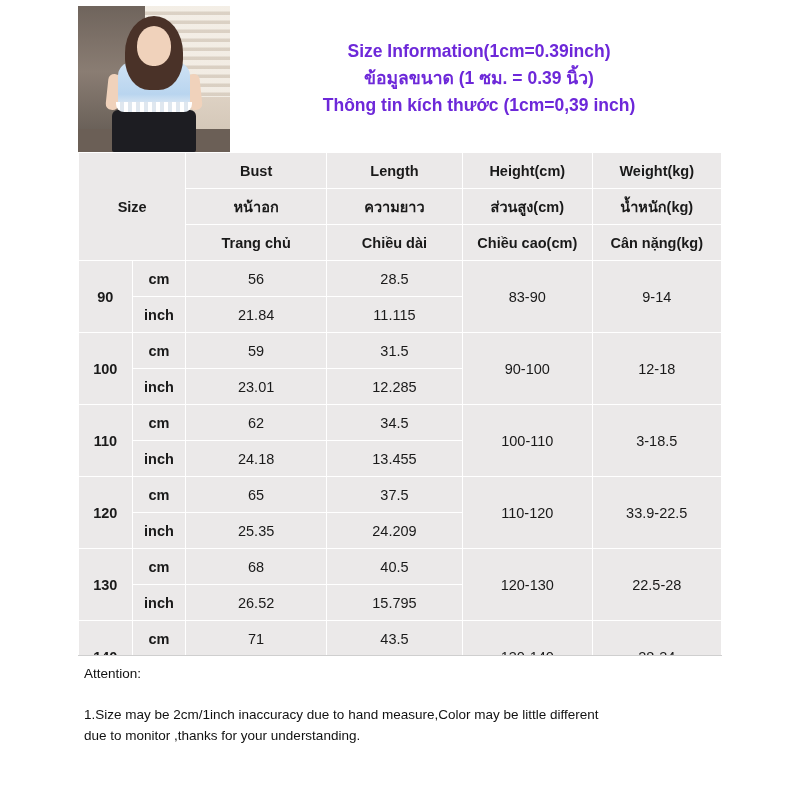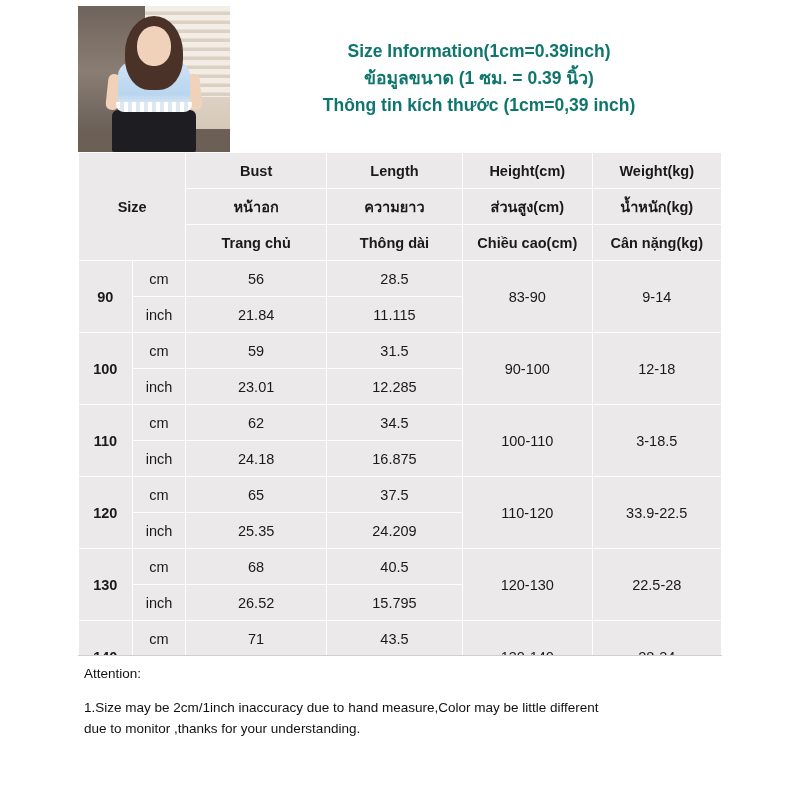--- a/index.html
+++ b/index.html
@@ -95,21 +95,21 @@
     flex-direction: column;
     align-items: center;
     justify-content: center;
     gap: 5px;
     background: #ffffff;
     padding-left: 6px;
   }
   .title-line {
     font-size: 17.5px;
     font-weight: bold;
-    color: #0f766e;
+    color: #6d28d9;
     line-height: 1.25;
     white-space: nowrap;
   }
 
   
   table.size-table {
     position: absolute;
     left: 78px;
     top: 152px;
     width: 644px;
@@ -120,21 +120,21 @@
     border: 1px solid #ffffff;
     text-align: center;
     vertical-align: middle;
     font-size: 14.5px;
     color: #1a1a1a;
     background: #ebe9e9;
     height: 35px;
     padding: 0 2px;
   }
   td.col-size   { width: 92px; font-size: 21px; font-weight: bold; }
-  td.col-unit   { width: 88px; font-weight: normal; font-size: 14.5px; }
+  td.col-unit   { width: 88px; font-weight: bold; font-size: 14.5px; }
   td.col-bust   { width: 122px; }
   td.col-length { width: 118px; }
   td.col-height { width: 112px; }
   td.col-weight { width: 112px; }
 
   .hdr {
     font-weight: bold;
     background: #ebe9e9;
   }
   td.size-label-big {
@@ -159,21 +159,21 @@
     border-top: 1px solid #cfcfcf;
     padding: 8px 8px 0 6px;
     box-sizing: border-box;
   }
   .attention p {
     margin: 0 0 2px 0;
     font-size: 13.5px;
     line-height: 1.45;
     color: #111;
   }
-  .attention .a-title { margin-bottom: 14px; }
+  .attention .a-title { margin-bottom: 21px; }
 
   
   .edge-left, .edge-right {
     position: absolute; top: 0; height: 800px; width: 78px; background: #fff;
   }
   .edge-left { left: 0; }
   .edge-right { right: 0; }
 </style>
 </head>
 <body>
@@ -217,21 +217,21 @@
 
       <tr>
         <td class="hdr">หน้าอก</td>
         <td class="hdr">ความยาว</td>
         <td class="hdr">ส่วนสูง(cm)</td>
         <td class="hdr">น้ำหนัก(kg)</td>
       </tr>
 
       <tr>
         <td class="hdr">Trang chủ</td>
-        <td class="hdr">Thông dài</td>
+        <td class="hdr">Chiều dài</td>
         <td class="hdr">Chiều cao(cm)</td>
         <td class="hdr">Cân nặng(kg)</td>
       </tr>
 
       <tr>
         <td class="col-size group-size" rowspan="2">90</td>
         <td class="col-unit">cm</td>
         <td class="col-bust">56</td>
         <td class="col-length">28.5</td>
         <td class="col-height merged-mid" rowspan="2">83-90</td>
@@ -261,21 +261,21 @@
         <td class="col-size group-size" rowspan="2">110</td>
         <td class="col-unit">cm</td>
         <td class="col-bust">62</td>
         <td class="col-length">34.5</td>
         <td class="col-height merged-mid" rowspan="2">100-110</td>
         <td class="col-weight merged-mid" rowspan="2">3-18.5</td>
       </tr>
       <tr>
         <td class="col-unit">inch</td>
         <td class="col-bust">24.18</td>
-        <td class="col-length">16.875</td>
+        <td class="col-length">13.455</td>
       </tr>
 
       <tr>
         <td class="col-size group-size" rowspan="2">120</td>
         <td class="col-unit">cm</td>
         <td class="col-bust">65</td>
         <td class="col-length">37.5</td>
         <td class="col-height merged-mid" rowspan="2">110-120</td>
         <td class="col-weight merged-mid" rowspan="2">33.9-22.5</td>
       </tr>

